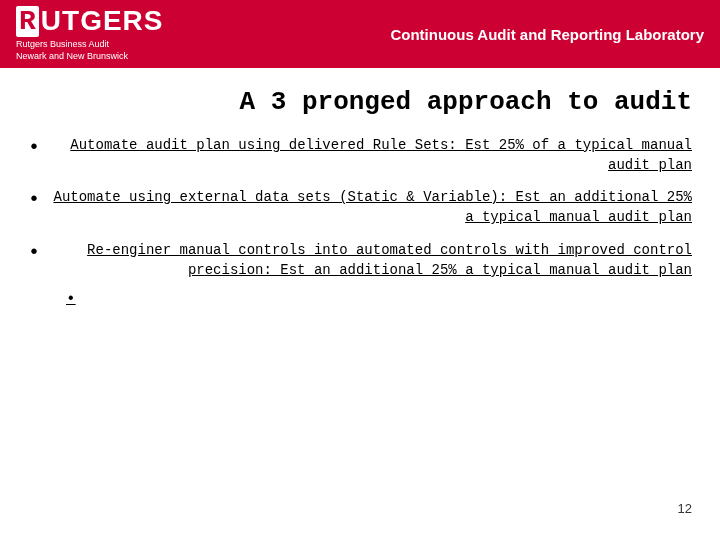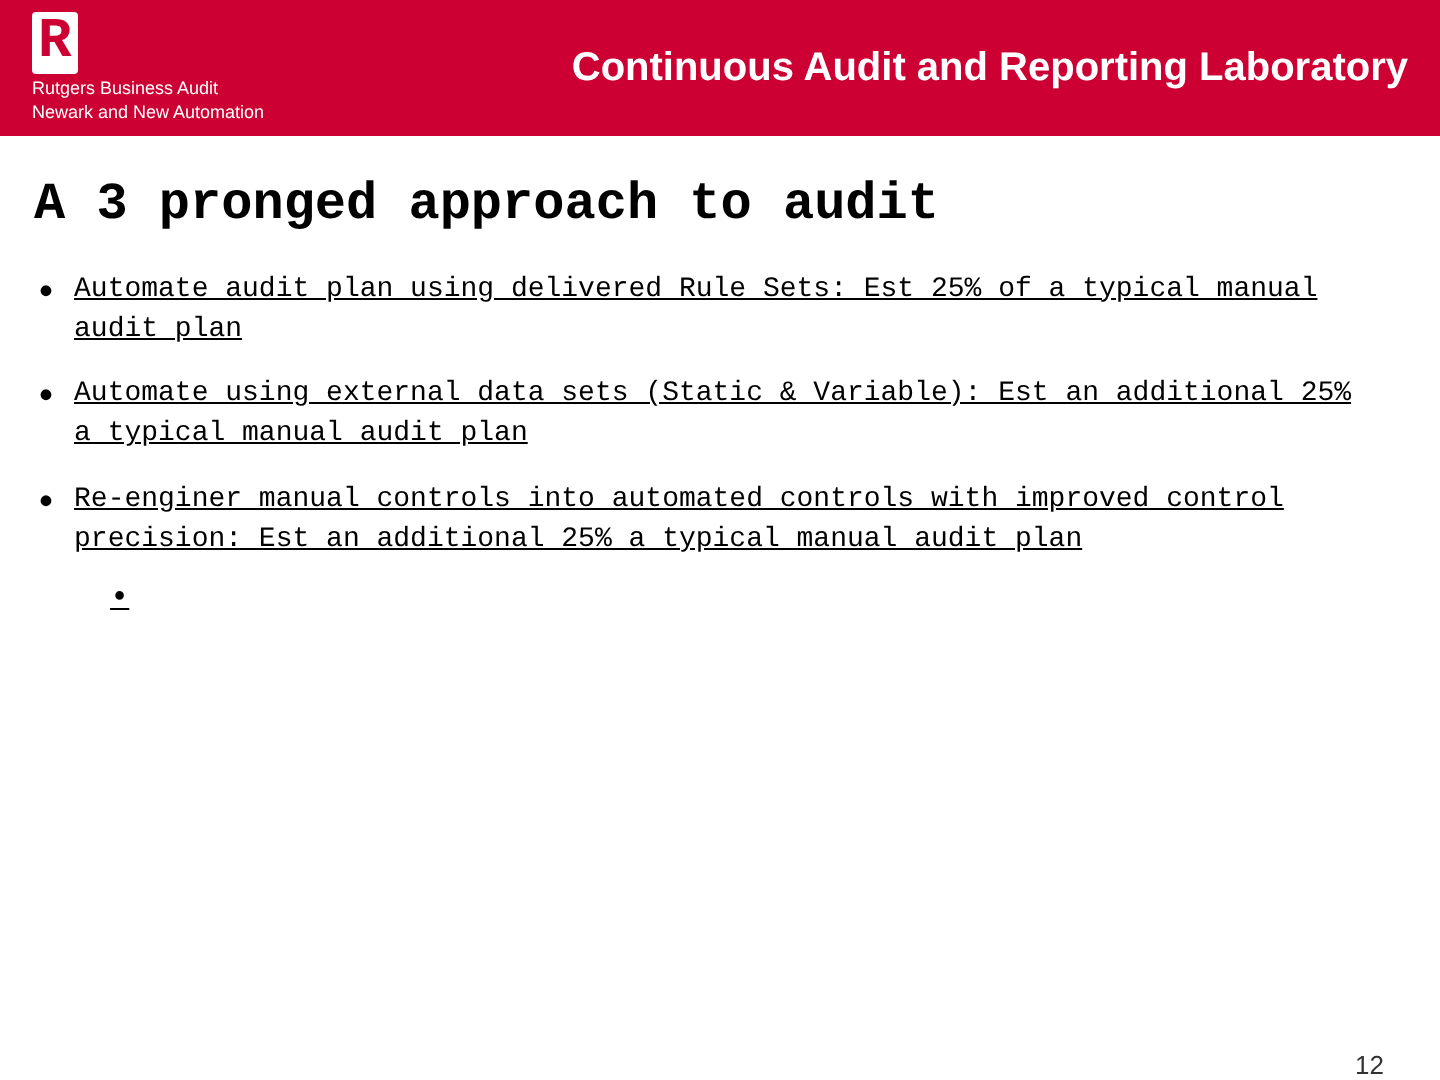--- a/index.html
+++ b/index.html
@@ -66,33 +66,34 @@
     .sub-title-logo {
       font-family: Arial, sans-serif;
       font-size: 9px;
       color: #fff;
       line-height: 1.3;
       margin-top: 2px;
     }
 
     .header-title {
       font-family: Arial, sans-serif;
-      font-size: 20px;
+      font-size: 15px;
       color: #fff;
       font-weight: 600;
       margin-left: auto;
       text-align: right;
     }
 
     
     .content {
       flex: 1;
-      padding: 18px 28px 10px 17px;
+      padding: 18px 28px 10px 28px;
       display: flex;
       flex-direction: column;
+      text-align: right;
     }
 
     .main-heading {
       font-family: 'Courier New', Courier, monospace;
       font-size: 26px;
       font-weight: bold;
       color: #000;
       line-height: 1.25;
       margin-bottom: 16px;
     }
@@ -139,38 +140,39 @@
 
     .sub-bullet .bullet-dot {
       font-size: 16px;
     }
 
     .page-number {
       font-family: Arial, sans-serif;
       font-size: 13px;
       color: #333;
       text-align: right;
-      padding: 4px 28px 0 0;
+      padding: 4px 28px 24px 0;
       flex-shrink: 0;
     }
   </style>
 </head>
 <body>
 
 <div class="slide">
 
   <div class="header">
     <div class="logo-area">
       <div class="rutgers-logo">
         <div style="display:flex;align-items:center;">
           <span class="rutgers-R">R</span>
+          <span class="rutgers-text">UTGERS</span>
         </div>
         <div class="sub-title-logo">
           <span>Rutgers Business Audit</span><br>
-          <span>Newark and New Automation</span>
+          <span>Newark and New Brunswick</span>
         </div>
       </div>
     </div>
     <div class="header-title">Continuous Audit and Reporting Laboratory</div>
   </div>
 
   <div class="content">
 
     <div class="main-heading">
       <span>A 3 pronged approach to audit</span><br>

